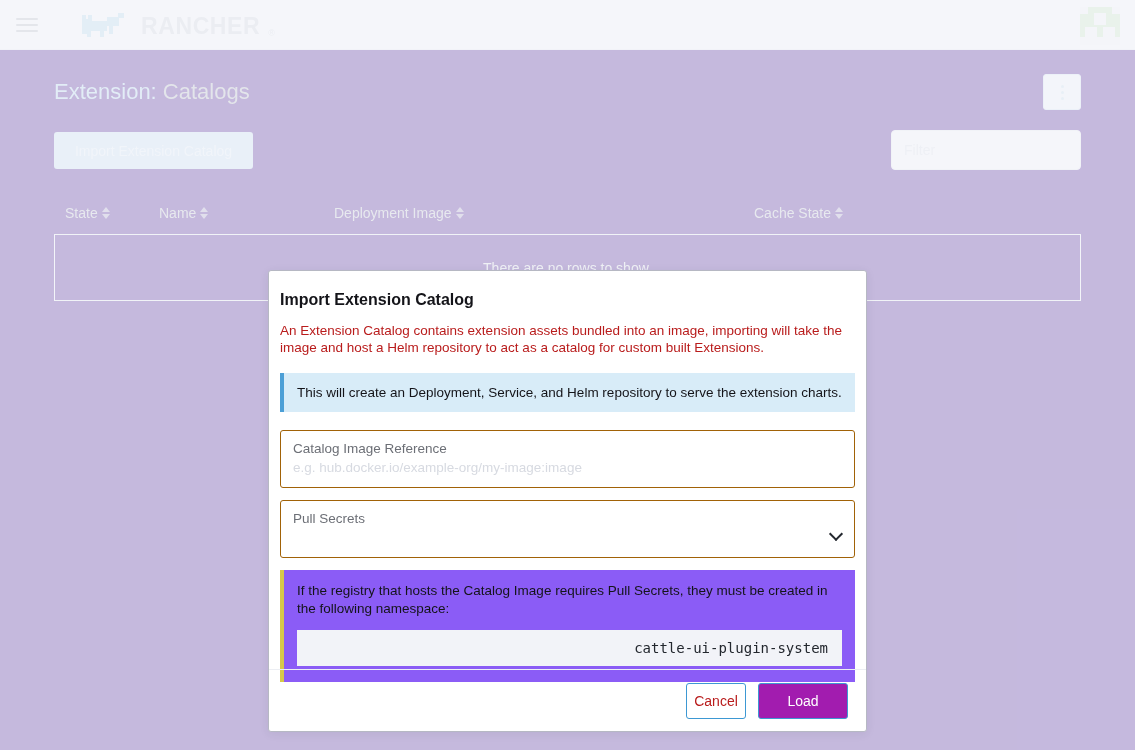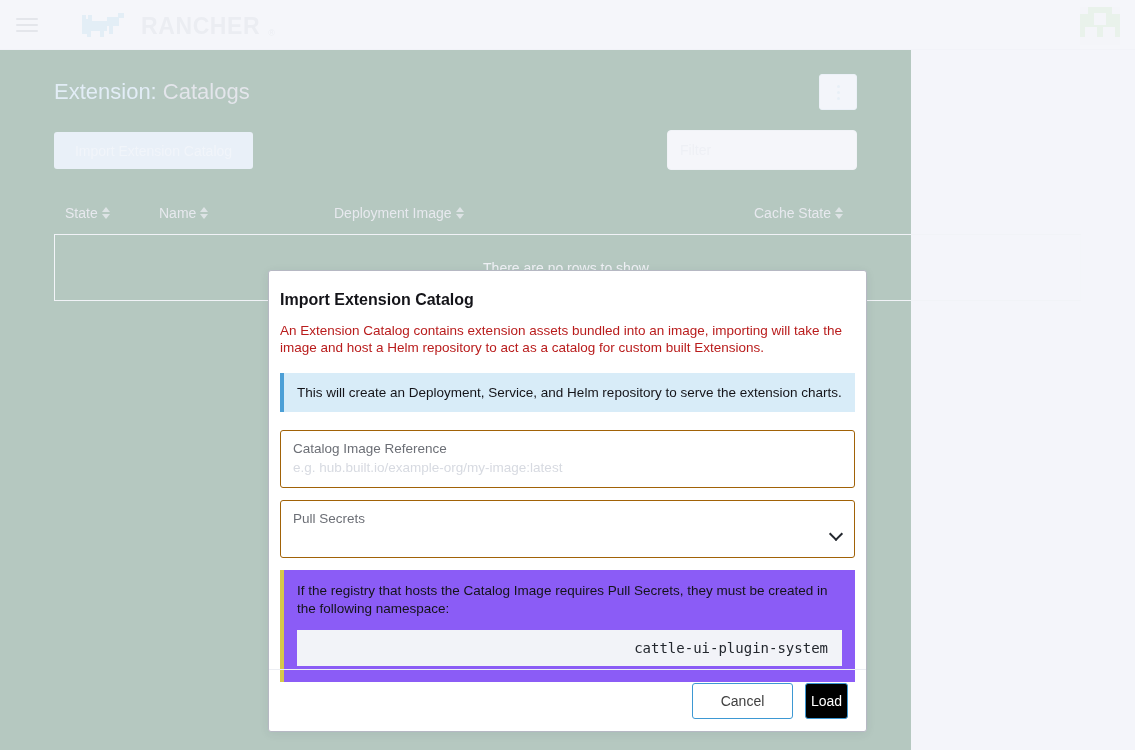--- a/index.html
+++ b/index.html
@@ -46,22 +46,22 @@
   .ci-top { width: 12px; height: 12px; left: 14px; top: 6px; }
   .ci-l   { width: 12px; height: 12px; left: 5px;  top: 20px; }
   .ci-r   { width: 12px; height: 12px; left: 23px; top: 20px; }
   .ci-cutl{ width: 8px;  height: 7px;  left: 0;    top: 0; }
   .ci-cutr{ width: 8px;  height: 7px;  right: 0;   top: 0; }
   .ci-base{ width: 40px; height: 8px;  left: 0; bottom: 0; }
 
   
   .page {
     position: absolute; top: 50px; left: 0;
-    width: 911px; height: 700px;
-    background: #14532d;
+    width: 1135px; height: 700px;
+    background: #4c1d95;
   }
   .page-title {
     position: absolute; left: 54px; top: 28px;
     font-size: 22px; line-height: 28px;
   }
   .page-title .pt-prefix { color: #b5d6ee; }
   .page-title .pt-main   { color: #b8bcc4; }
 
   .kebab-btn {
     position: absolute; right: 54px; top: 24px;
@@ -187,24 +187,24 @@
     border-top: 1px solid #eceef3;
     display: flex; align-items: center; justify-content: flex-end;
     gap: 12px; padding-right: 18px;
   }
   .btn {
     height: 36px; border-radius: 3px; font-size: 14px;
     display: flex; align-items: center; justify-content: center;
     cursor: pointer;
   }
   .btn-cancel {
-    width: 101px; border: 1px solid #3d98d3; color: #404040; background: #fff;
+    width: 60px; border: 1px solid #3d98d3; color: #b91c1c; background: #fff;
   }
   .btn-load {
-    width: 43px; background: #000000; color: #fff; border: 1px solid #3d98d3;
+    width: 90px; background: #a21caf; color: #fff; border: 1px solid #3d98d3;
   }
 </style>
 </head>
 <body>
 
 <div class="topnav">
   <div class="hamburger">
     <span></span>
     <span></span>
     <span></span>
@@ -285,21 +285,21 @@
   <div class="modal-body">
 
     <div class="modal-title">Import Extension Catalog</div>
 
     <div class="modal-desc">An Extension Catalog contains extension assets bundled into an image, importing will take the image and host a Helm repository to act as a catalog for custom built Extensions.</div>
 
     <div class="banner">This will create an Deployment, Service, and Helm repository to serve the extension charts.</div>
 
     <div class="field">
       <div class="field-label">Catalog Image Reference</div>
-      <div class="field-placeholder">e.g. hub.built.io/example-org/my-image:latest</div>
+      <div class="field-placeholder">e.g. hub.docker.io/example-org/my-image:image</div>
     </div>
 
     <div class="field select-field">
       <div class="field-label">Pull Secrets</div>
       <div class="chev"></div>
     </div>
 
     <div class="warn">
       <div class="warn-text">If the registry that hosts the Catalog Image requires Pull Secrets, they must be created in the following namespace:</div>
       <div class="code-block">cattle-ui-plugin-system</div>

